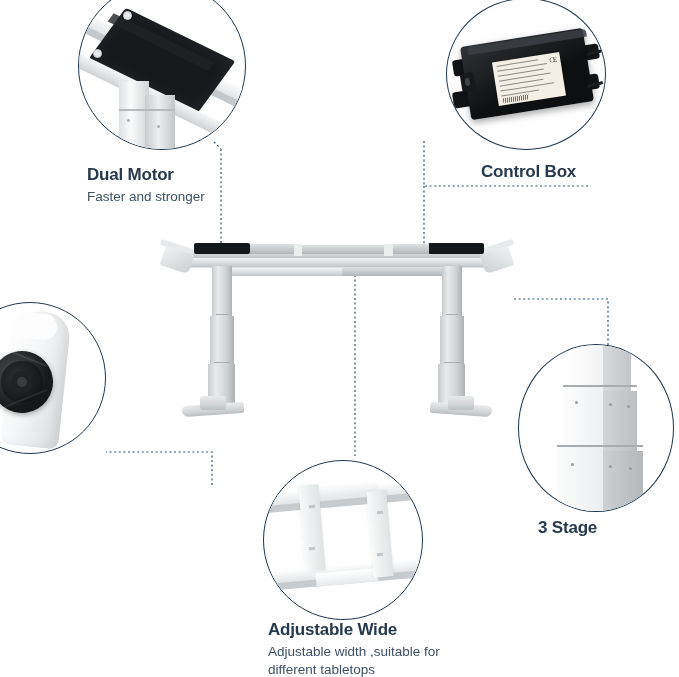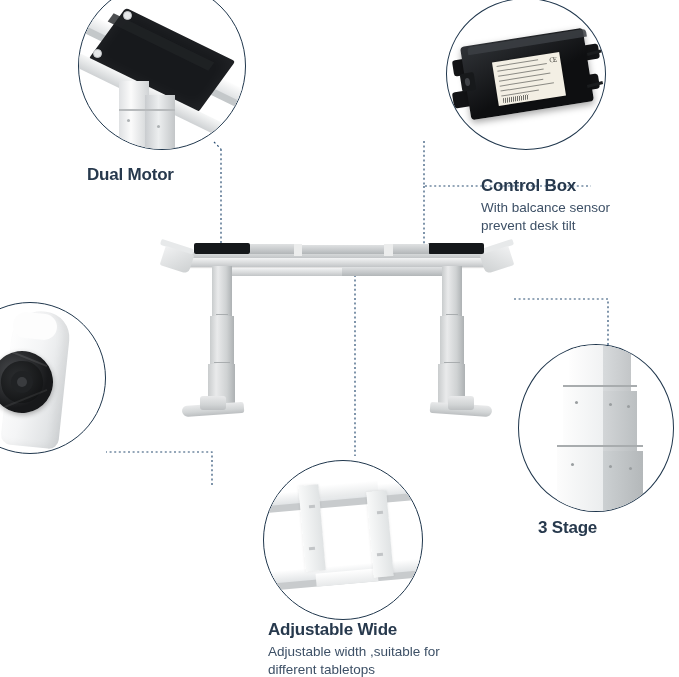--- a/index.html
+++ b/index.html
@@ -136,20 +136,21 @@
       <div class="pc" style="left:48px;top:136px;width:3px;height:3px;border-radius:50%;background:#aeb2b4;"></div>
       <div class="pc" style="left:78px;top:142px;width:3px;height:3px;border-radius:50%;background:#aeb2b4;"></div>
 
       <div class="pc" style="left:44px;top:28px;width:7px;height:7px;border-radius:50%;background:#e6e8e9;border:1px solid #c6c9cb;"></div>
       <div class="pc" style="left:14px;top:66px;width:7px;height:7px;border-radius:50%;background:#e6e8e9;border:1px solid #c6c9cb;"></div>
 
     </div>
   </div>
   <div class="label" style="left:87px;top:165px;">
     <div class="title">Dual Motor</div>
+    <div class="desc">Faster and stronger</div>
   </div>
 
   <div class="callout" style="left:446px;top:-2px;width:160px;height:152px;">
     <div class="art">
 
       <div class="pc" style="left:6px;top:60px;width:22px;height:16px;background:#131416;border-radius:3px;transform:rotate(-9deg);"></div>
       <div class="pc" style="left:6px;top:92px;width:22px;height:16px;background:#131416;border-radius:3px;transform:rotate(-9deg);"></div>
       <div class="pc" style="left:130px;top:46px;width:22px;height:15px;background:#131416;border-radius:3px;transform:rotate(-9deg);"></div>
       <div class="pc" style="left:130px;top:76px;width:22px;height:15px;background:#131416;border-radius:3px;transform:rotate(-9deg);"></div>
 
@@ -169,24 +170,22 @@
         <div style="position:absolute;left:4px;top:29px;width:54px;height:1.3px;background:#8b8a84;"></div>
         <div style="position:absolute;left:4px;top:34px;width:38px;height:1.3px;background:#8b8a84;"></div>
         <div style="position:absolute;right:4px;top:3px;font-size:7px;color:#4a4944;font-family:'Liberation Serif',serif;letter-spacing:-1px;">CE</div>
         <div style="position:absolute;left:5px;bottom:2px;width:26px;height:5px;background:repeating-linear-gradient(90deg,#6f6e69 0 1px,transparent 1px 2px);"></div>
       </div>
 
       <div class="pc" style="left:140px;top:52px;width:16px;height:3px;background:#1a1c1e;transform:rotate(-14deg);"></div>
       <div class="pc" style="left:140px;top:84px;width:16px;height:3px;background:#1a1c1e;transform:rotate(-14deg);"></div>
     </div>
   </div>
-  <div class="label" style="left:481px;top:176px;">
+  <div class="label" style="left:481px;top:162px;">
     <div class="title">Control Box</div>
-    <div class="desc">With balcance sensor
-prevent desk tilt</div>
   </div>
 
   <div class="callout" style="left:-46px;top:302px;width:152px;height:152px;">
     <div class="art">
 
       <div class="pc" style="left:52px;top:8px;width:58px;height:136px;background:linear-gradient(100deg,#ffffff 0%,#f4f5f6 45%,#d8dbdd 100%);border-radius:30px 26px 10px 10px;transform:rotate(6deg);box-shadow:inset -6px 0 10px rgba(0,0,0,.06);"></div>
 
       <div class="pc" style="left:58px;top:10px;width:44px;height:26px;background:#fdfdfd;border-radius:24px;transform:rotate(6deg);"></div>
 
       <div class="pc" style="left:36px;top:48px;width:62px;height:62px;border-radius:50%;background:radial-gradient(circle at 38% 34%,#4a4c4f,#17181a 62%);transform:rotate(-8deg);box-shadow:0 2px 5px rgba(0,0,0,.3);"></div>

